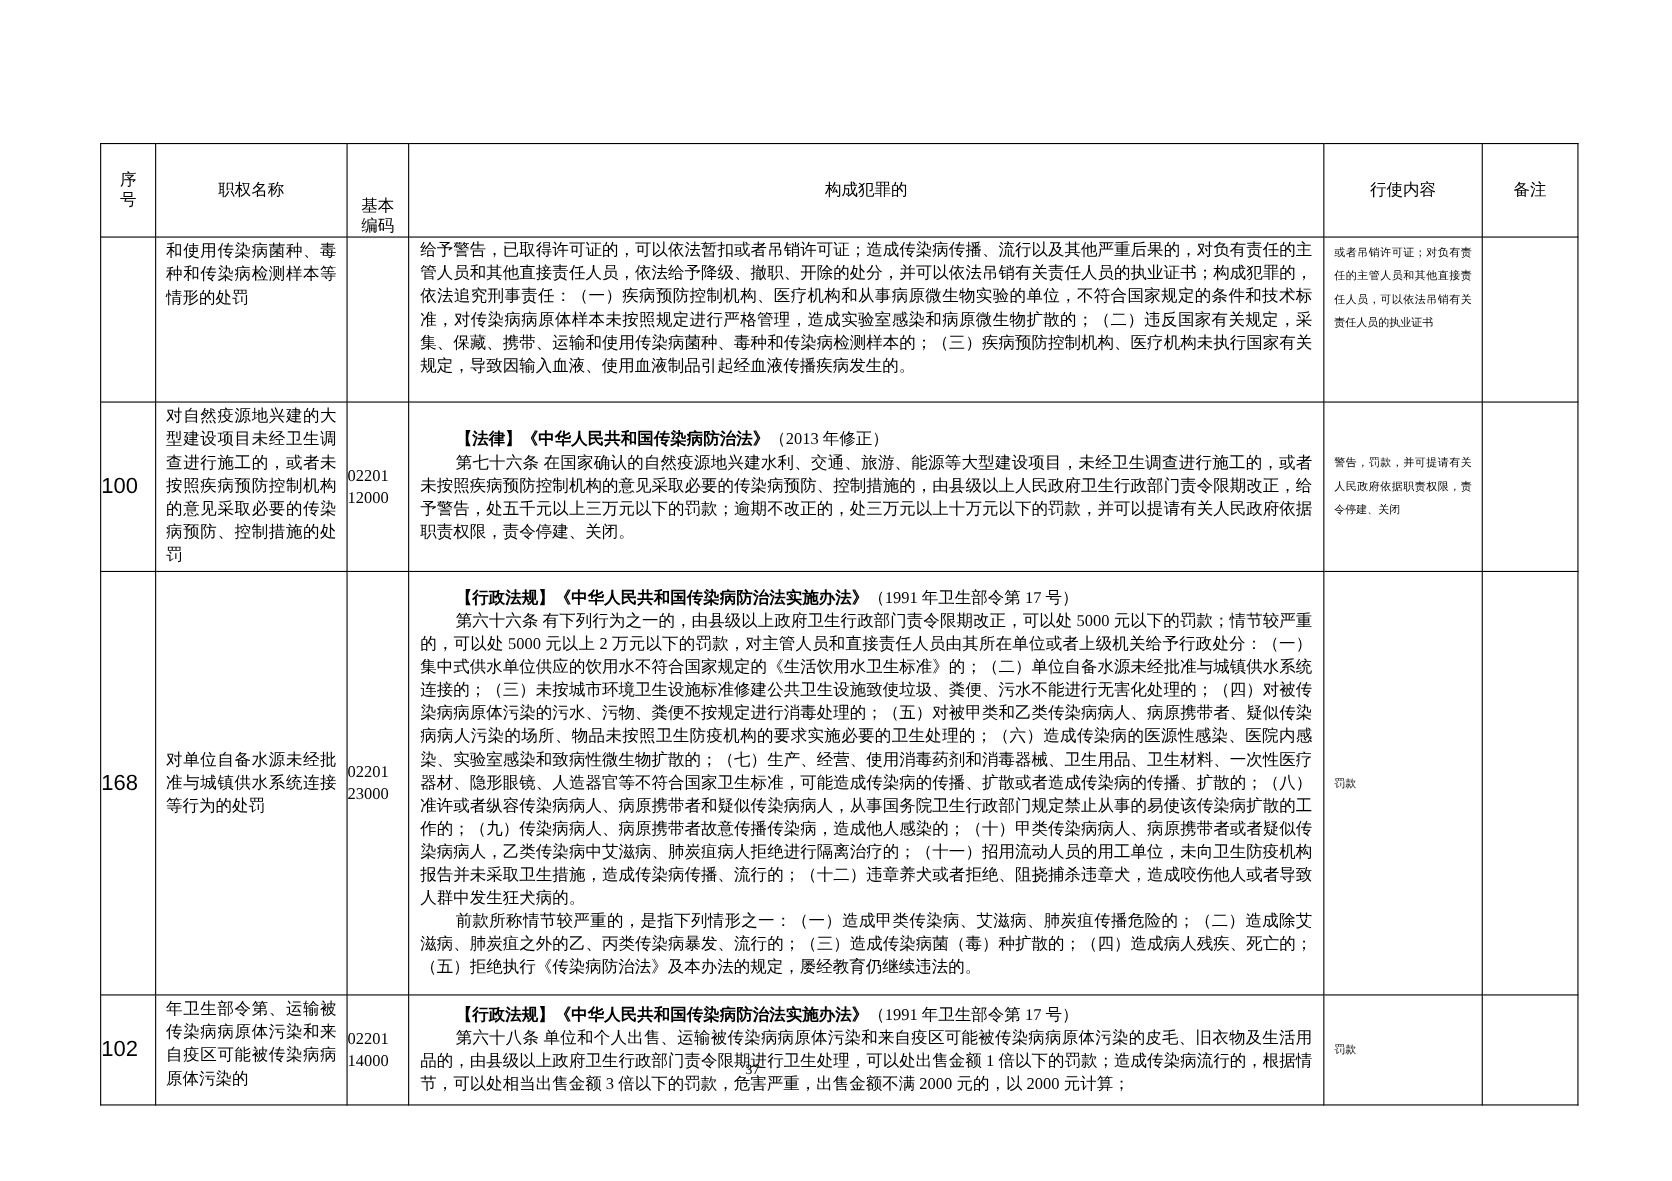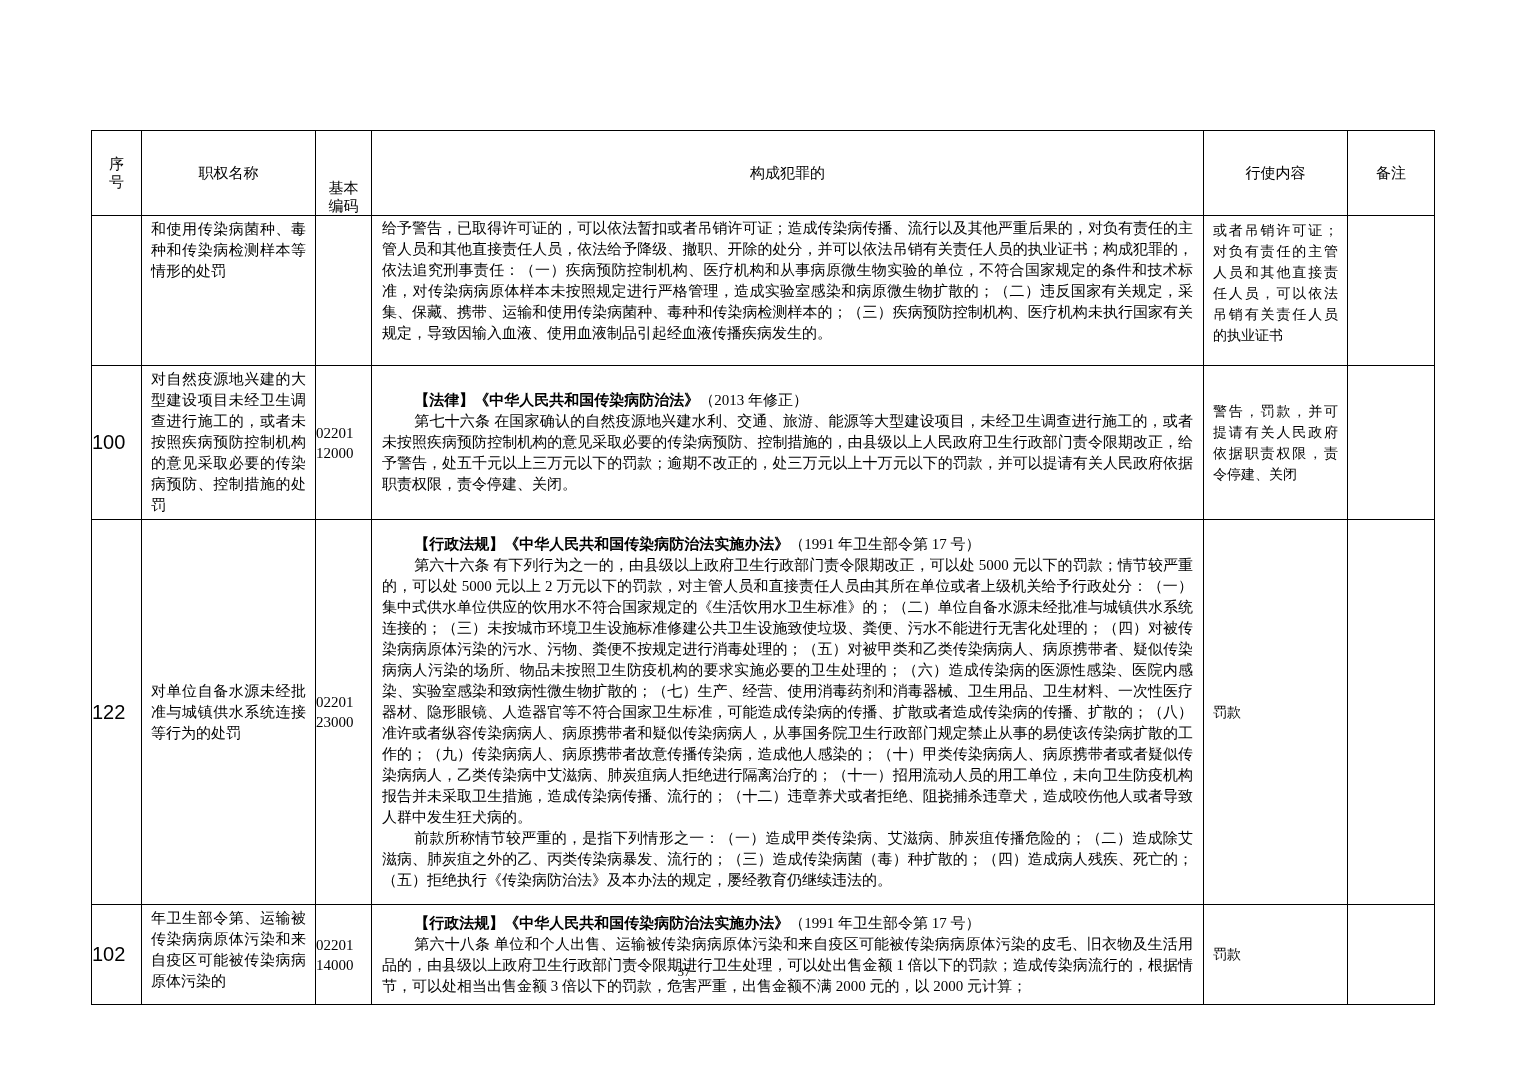--- a/index.html
+++ b/index.html
@@ -53,21 +53,21 @@
   td.basis {
     font-size: 15px;
     line-height: 21px;
     padding: 2px 10px;
     text-align: justify;
   }
   td.basis p { margin: 0; text-indent: 2.15em; }
   td.basis p.cont { text-indent: 0; }
   td.basis .law-title { font-weight: bold; }
   td.content {
-    font-size: 14px;
+    font-size: 10px;
     line-height: 21px;
     padding: 4px 9px;
     text-align: justify;
   }
   td.note { font-size: 15px; }
   .v-top { vertical-align: top; }
 
   .footer-page {
     position: absolute;
     top: 964px; left: 0;
@@ -124,21 +124,21 @@
       </td>
       <td class="basis">
         <p><span class="law-title">【法律】《中华人民共和国传染病防治法》</span><span>（2013 年修正）</span></p>
         <p>第七十六条 在国家确认的自然疫源地兴建水利、交通、旅游、能源等大型建设项目，未经卫生调查进行施工的，或者未按照疾病预防控制机构的意见采取必要的传染病预防、控制措施的，由县级以上人民政府卫生行政部门责令限期改正，给予警告，处五千元以上三万元以下的罚款；逾期不改正的，处三万元以上十万元以下的罚款，并可以提请有关人民政府依据职责权限，责令停建、关闭。</p>
       </td>
       <td class="content">警告，罚款，并可提请有关人民政府依据职责权限，责令停建、关闭</td>
       <td class="note"></td>
     </tr>
 
     <tr class="r-101">
-      <td class="serial">122</td>
+      <td class="serial">168</td>
       <td class="name">对单位自备水源未经批准与城镇供水系统连接等行为的处罚</td>
       <td class="code">
         <div>02201</div>
         <div>23000</div>
       </td>
       <td class="basis">
         <p><span class="law-title">【行政法规】《中华人民共和国传染病防治法实施办法》</span><span>（1991 年卫生部令第 17 号）</span></p>
         <p>第六十六条 有下列行为之一的，由县级以上政府卫生行政部门责令限期改正，可以处 5000 元以下的罚款；情节较严重的，可以处 5000 元以上 2 万元以下的罚款，对主管人员和直接责任人员由其所在单位或者上级机关给予行政处分：（一）集中式供水单位供应的饮用水不符合国家规定的《生活饮用水卫生标准》的；（二）单位自备水源未经批准与城镇供水系统连接的；（三）未按城市环境卫生设施标准修建公共卫生设施致使垃圾、粪便、污水不能进行无害化处理的；（四）对被传染病病原体污染的污水、污物、粪便不按规定进行消毒处理的；（五）对被甲类和乙类传染病病人、病原携带者、疑似传染病病人污染的场所、物品未按照卫生防疫机构的要求实施必要的卫生处理的；（六）造成传染病的医源性感染、医院内感染、实验室感染和致病性微生物扩散的；（七）生产、经营、使用消毒药剂和消毒器械、卫生用品、卫生材料、一次性医疗器材、隐形眼镜、人造器官等不符合国家卫生标准，可能造成传染病的传播、扩散或者造成传染病的传播、扩散的；（八）准许或者纵容传染病病人、病原携带者和疑似传染病病人，从事国务院卫生行政部门规定禁止从事的易使该传染病扩散的工作的；（九）传染病病人、病原携带者故意传播传染病，造成他人感染的；（十）甲类传染病病人、病原携带者或者疑似传染病病人，乙类传染病中艾滋病、肺炭疽病人拒绝进行隔离治疗的；（十一）招用流动人员的用工单位，未向卫生防疫机构报告并未采取卫生措施，造成传染病传播、流行的；（十二）违章养犬或者拒绝、阻挠捕杀违章犬，造成咬伤他人或者导致人群中发生狂犬病的。</p>
         <p>前款所称情节较严重的，是指下列情形之一：（一）造成甲类传染病、艾滋病、肺炭疽传播危险的；（二）造成除艾滋病、肺炭疽之外的乙、丙类传染病暴发、流行的；（三）造成传染病菌（毒）种扩散的；（四）造成病人残疾、死亡的；（五）拒绝执行《传染病防治法》及本办法的规定，屡经教育仍继续违法的。</p>
       </td>

